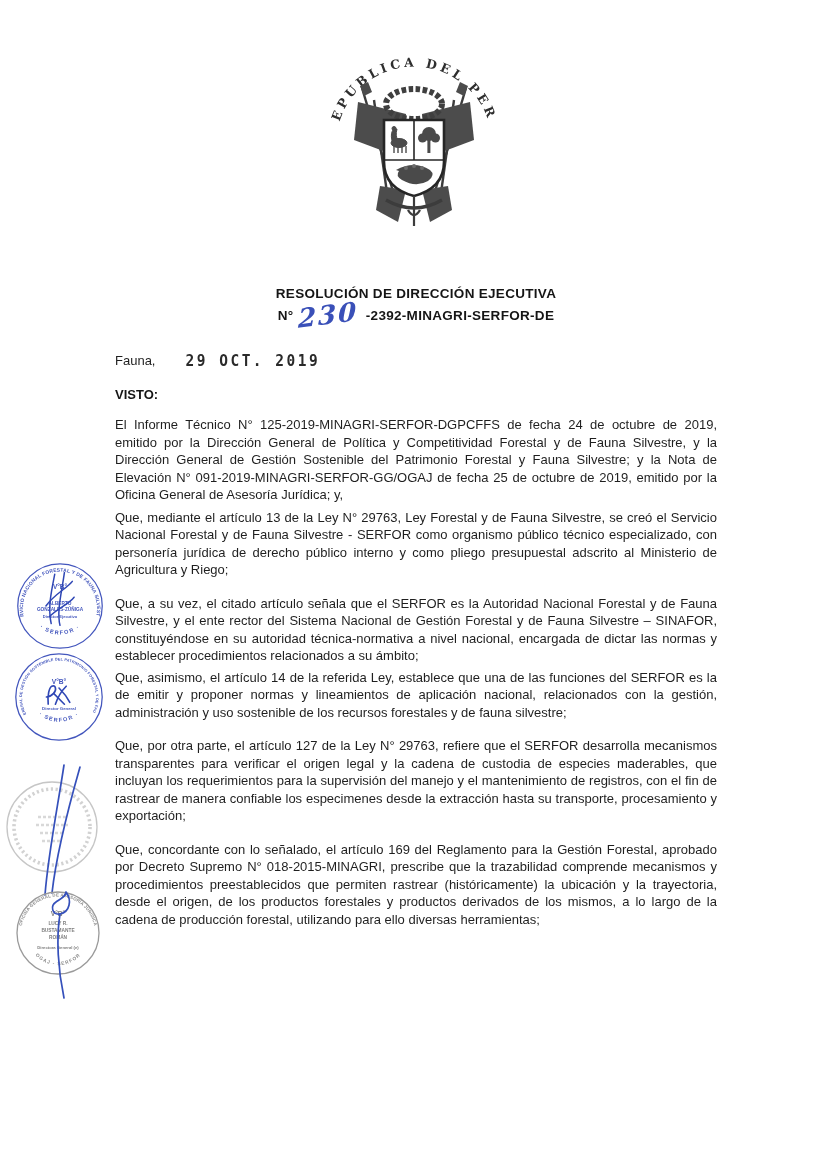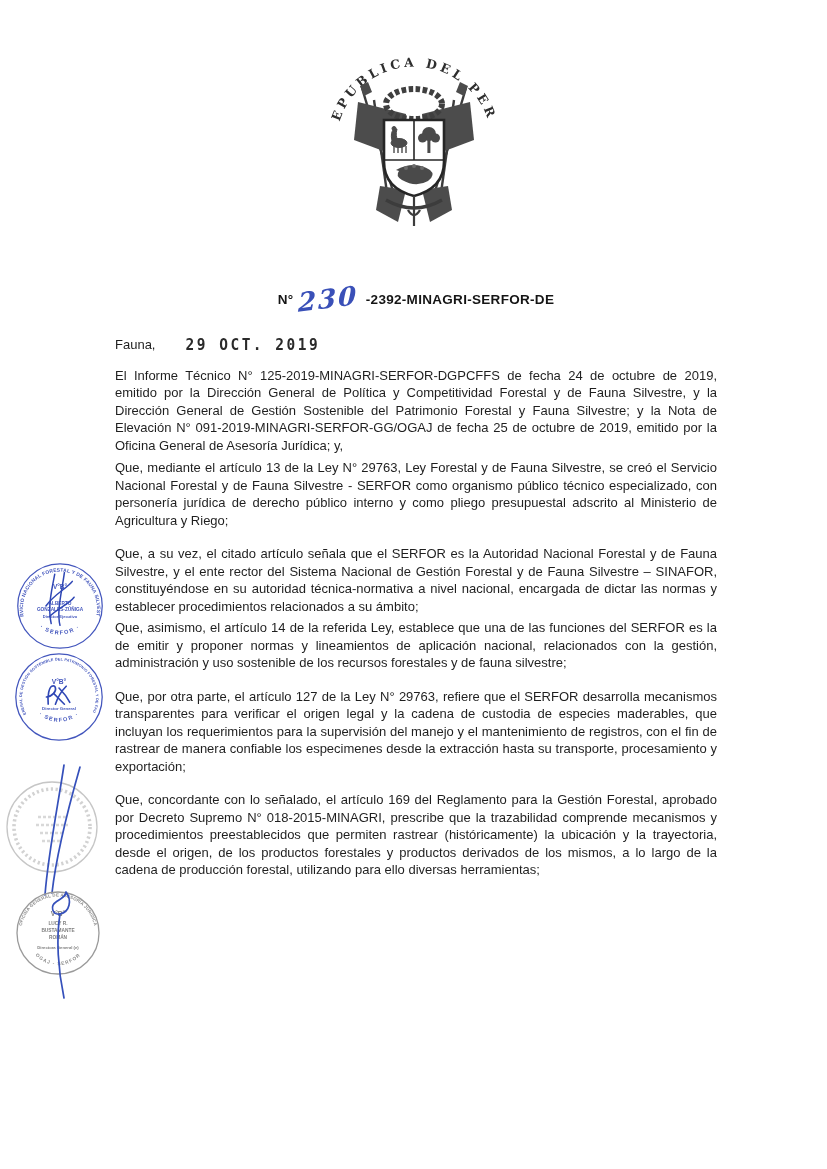--- a/index.html
+++ b/index.html
@@ -119,29 +119,31 @@
       <g fill="none" stroke="#3c3c3c">
         <path d="M 58,160 Q 86,176 114,160" stroke-width="3.4"></path>
         <path d="M 80,170 Q 86,180 92,170" stroke-width="2.4"></path>
         <line x1="86" y1="156" x2="86" y2="186" stroke-width="2.2"></line>
       </g>
     </svg>
   </div>
 
   <div class="col">
     <div class="title">
+      <div>RESOLUCIÓN DE DIRECCIÓN EJECUTIVA</div>
       <div class="title-line2">
         <span>N°</span><span class="hand-number">230</span><span>-2392-MINAGRI-SERFOR-DE</span>
       </div>
     </div>
 
     <div class="place-row">
       <span>Fauna,</span><span class="date-stamp">29 OCT. 2019</span>
     </div>
 
+    <p class="heading">VISTO:</p>
     <p class="para">El Informe Técnico N° 125-2019-MINAGRI-SERFOR-DGPCFFS de fecha 24 de octubre de 2019, emitido por la Dirección General de Política y Competitividad Forestal y de Fauna Silvestre, y la Dirección General de Gestión Sostenible del Patrimonio Forestal y Fauna Silvestre; y la Nota de Elevación N° 091-2019-MINAGRI-SERFOR-GG/OGAJ de fecha 25 de octubre de 2019, emitido por la Oficina General de Asesoría Jurídica; y,</p>
 
     <p class="para" style="margin-top:5px">Que, mediante el artículo 13 de la Ley N° 29763, Ley Forestal y de Fauna Silvestre, se creó el Servicio Nacional Forestal y de Fauna Silvestre - SERFOR como organismo público técnico especializado, con personería jurídica de derecho público interno y como pliego presupuestal adscrito al Ministerio de Agricultura y Riego;</p>
     <p class="para" style="margin-top:16px">Que, a su vez, el citado artículo señala que el SERFOR es la Autoridad Nacional Forestal y de Fauna Silvestre, y el ente rector del Sistema Nacional de Gestión Forestal y de Fauna Silvestre – SINAFOR, constituyéndose en su autoridad técnica-normativa a nivel nacional, encargada de dictar las normas y establecer procedimientos relacionados a su ámbito;</p>
     <p class="para" style="margin-top:4px">Que, asimismo, el artículo 14 de la referida Ley, establece que una de las funciones del SERFOR es la de emitir y proponer normas y lineamientos de aplicación nacional, relacionados con la gestión, administración y uso sostenible de los recursos forestales y de fauna silvestre;</p>
     <p class="para" style="margin-top:16px">Que, por otra parte, el artículo 127 de la Ley N° 29763, refiere que el SERFOR desarrolla mecanismos transparentes para verificar el origen legal y la cadena de custodia de especies maderables, que incluyan los requerimientos para la supervisión del manejo y el mantenimiento de registros, con el fin de rastrear de manera confiable los especimenes desde la extracción hasta su transporte, procesamiento y exportación;</p>
     <p class="para" style="margin-top:16px">Que, concordante con lo señalado, el artículo 169 del Reglamento para la Gestión Forestal, aprobado por Decreto Supremo N° 018-2015-MINAGRI, prescribe que la trazabilidad comprende mecanismos y procedimientos preestablecidos que permiten rastrear (históricamente) la ubicación y la trayectoria, desde el origen, de los productos forestales y productos derivados de los mismos, a lo largo de la cadena de producción forestal, utilizando para ello diversas herramientas;</p>
   </div>
 
   <div class="stamp" style="left:16px;top:562px;">

